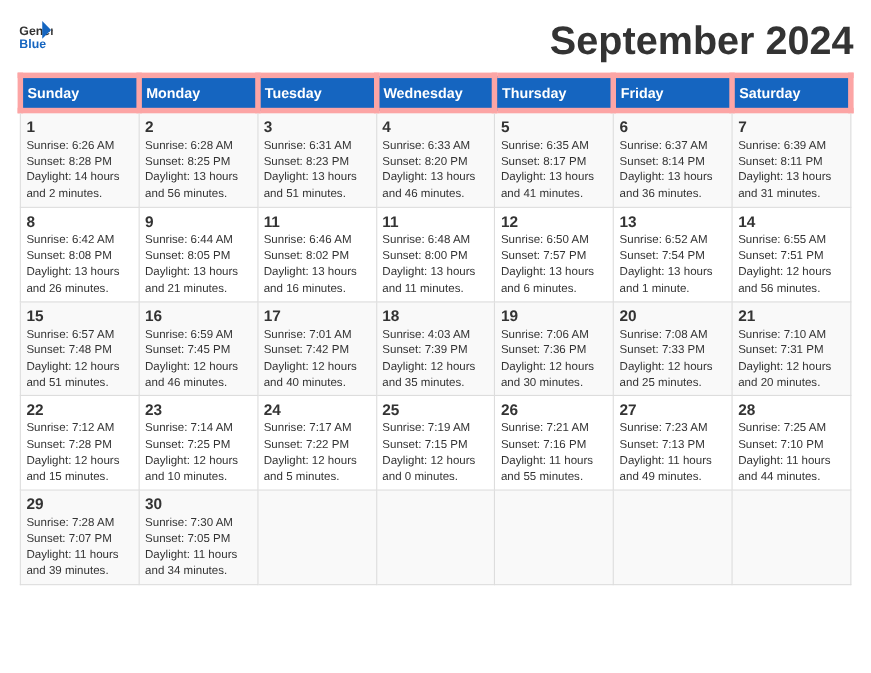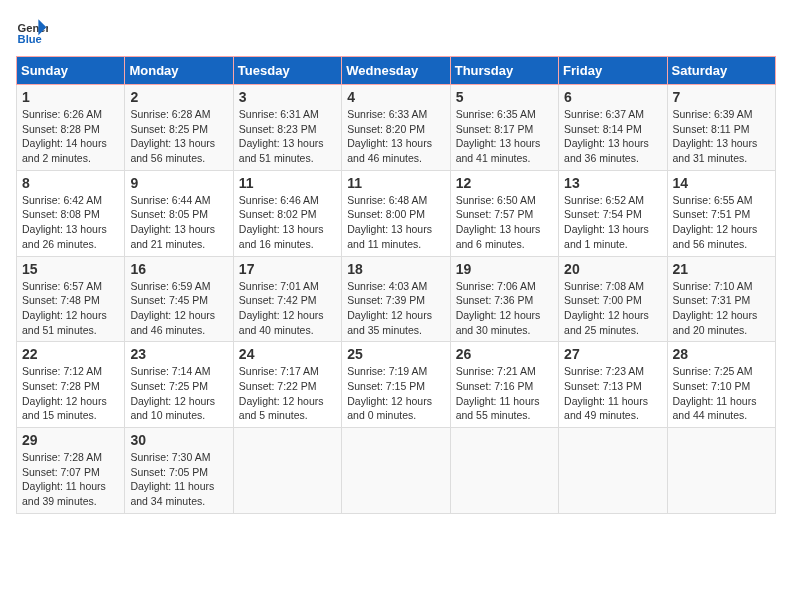--- a/index.html
+++ b/index.html
@@ -44,21 +44,21 @@
     }
     thead tr {
       background-color: #1565c0;
       color: #fff;
     }
     thead th {
       padding: 6px 4px;
       text-align: left;
       font-size: 13px;
       font-weight: bold;
-      border: 1px solid #fca5a5;
+      border: 5px solid #fca5a5;
     }
     tbody tr {
       vertical-align: top;
     }
     tbody td {
       border: 1px solid #ddd;
       padding: 4px 5px;
       width: calc(100% / 7);
       min-height: 80px;
       background: #fff;
@@ -87,20 +87,21 @@
 
 <div class="header">
   <div class="logo">
     <svg class="logo-icon" viewBox="0 0 40 40">
       <text x="2" y="20" font-size="14" font-weight="bold" fill="#333">General</text>
       <text x="2" y="34" font-size="14" font-weight="bold" fill="#1565c0">Blue</text>
       <polygon points="28,4 38,14 28,24" fill="#1565c0"></polygon>
     </svg>
   </div>
   <div class="title-block">
+    <div class="month-title">September 2024</div>
   </div>
 </div>
 
 <table>
   <thead>
     <tr>
       <th>Sunday</th>
       <th>Monday</th>
       <th>Tuesday</th>
       <th>Wednesday</th>
@@ -244,21 +245,21 @@
         <td>
           <span class="day-num">19</span>
           <div class="day-info" style="white-space: pre-line;">Sunrise: 7:06 AM
 Sunset: 7:36 PM
 Daylight: 12 hours
 and 30 minutes.</div>
         </td>
         <td>
           <span class="day-num">20</span>
           <div class="day-info" style="white-space: pre-line;">Sunrise: 7:08 AM
-Sunset: 7:00 PM
+Sunset: 7:33 PM
 Daylight: 12 hours
 and 25 minutes.</div>
         </td>
         <td>
           <span class="day-num">21</span>
           <div class="day-info" style="white-space: pre-line;">Sunrise: 7:10 AM
 Sunset: 7:31 PM
 Daylight: 12 hours
 and 20 minutes.</div>
         </td>

